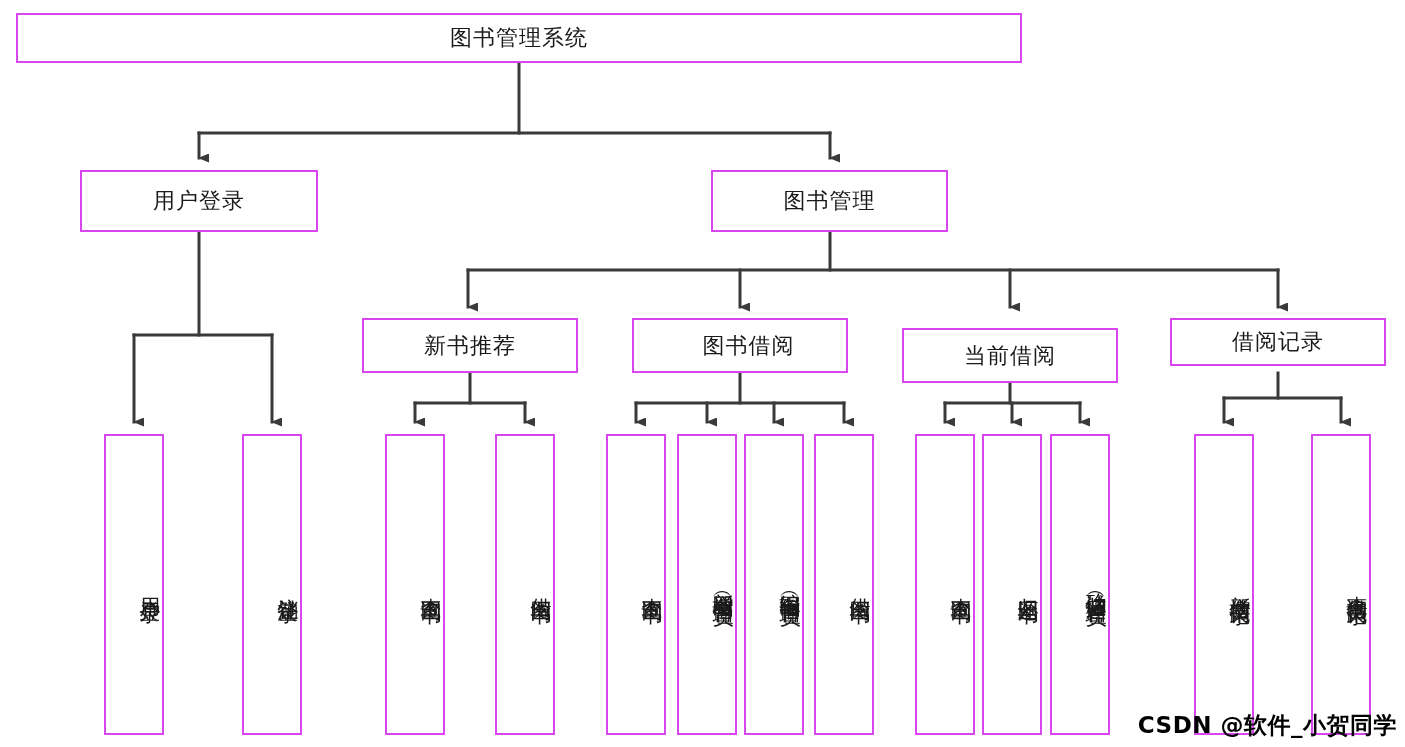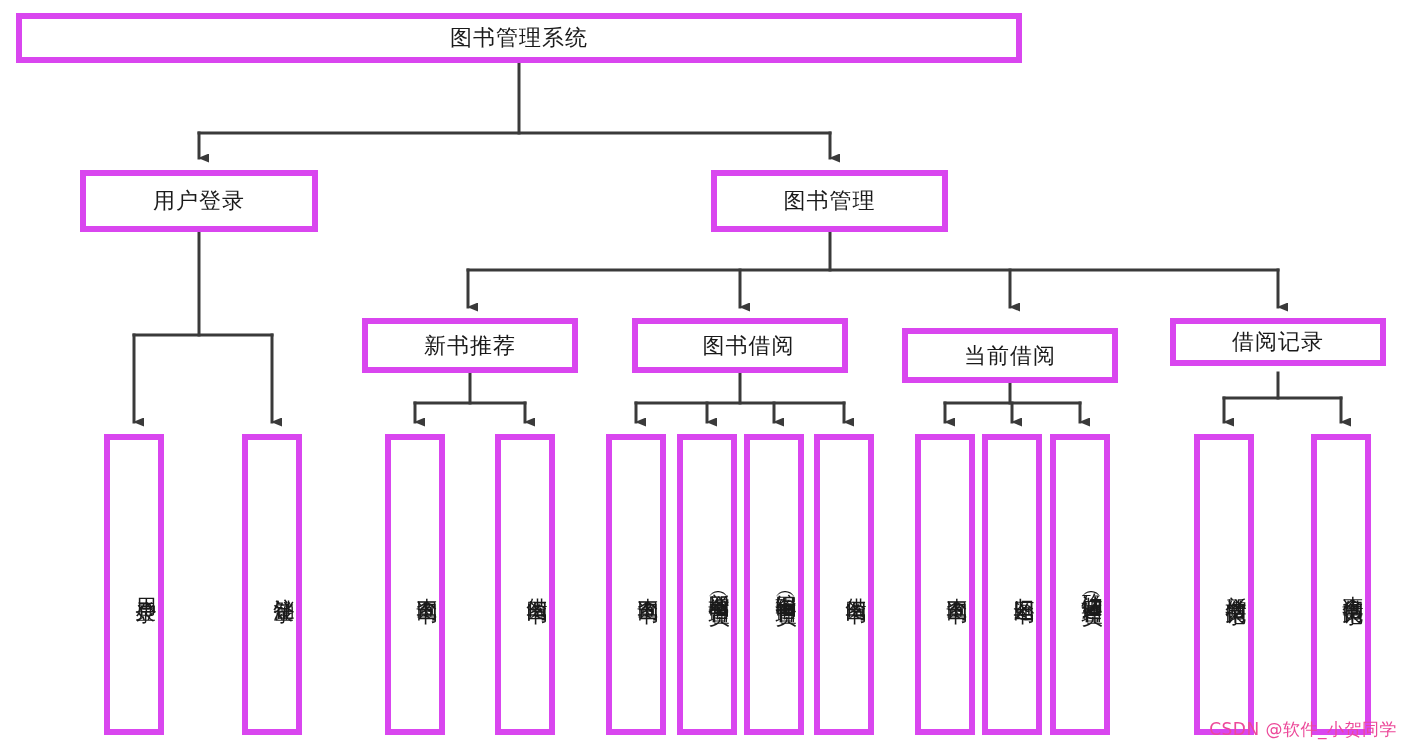--- a/index.html
+++ b/index.html
@@ -21,21 +21,21 @@
     position: absolute;
     left: 0;
     top: 0;
     width: 1405px;
     height: 747px;
     pointer-events: none;
   }
   .node {
     position: absolute;
     box-sizing: border-box;
-    border: 6px solid #d946ef;
+    border: 2px solid #d946ef;
     background: #ffffff;
     display: flex;
     align-items: center;
     justify-content: center;
     color: #1a1a1a;
   }
   .node.horiz {
     font-size: 22px;
     letter-spacing: 1px;
   }
@@ -56,24 +56,25 @@
     white-space: pre-line;
   }
   .node.vert .label {
     writing-mode: vertical-rl;
     text-orientation: upright;
   }
   #watermark {
     position: absolute;
     right: 8px;
     bottom: 6px;
-    font-size: 17px;
-    color: #ec4899;
+    font-size: 23px;
+    color: #000000;
     letter-spacing: 0.5px;
     white-space: nowrap;
+    font-weight: bold;
   }
 </style>
 </head>
 <body>
 
 <div id="diagram-canvas">
 
   <svg id="edges-layer" width="1405" height="747" viewBox="0 0 1405 747">
     <defs>
       <marker id="arrowhead" markerWidth="9" markerHeight="11" refX="4.5" refY="10" orient="auto" markerUnits="userSpaceOnUse">

